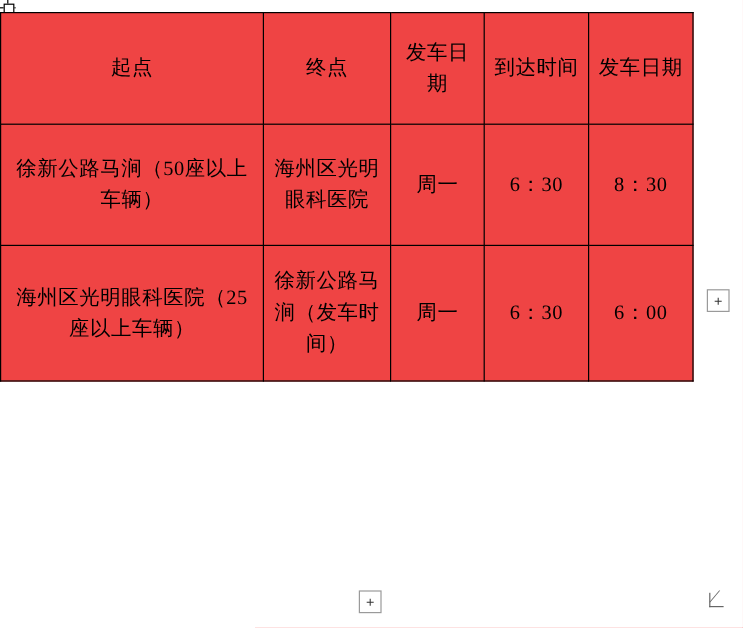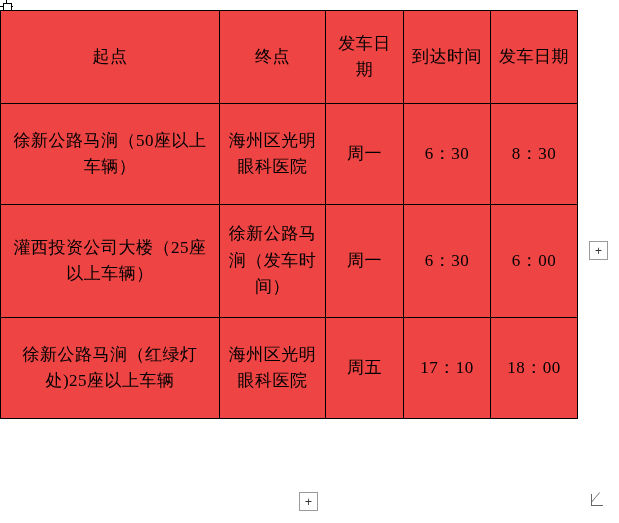--- a/index.html
+++ b/index.html
@@ -169,35 +169,28 @@
 
       <tr class="r-body">
         <td>徐新公路马涧（50座以上车辆）</td>
         <td>海州区光明眼科医院</td>
         <td>周一</td>
         <td>6：30</td>
         <td>8：30</td>
       </tr>
 
       <tr class="r-body2">
-        <td>灌西投资公司大楼（25座以上车辆）</td>
+        <td>海州区光明眼科医院（25座以上车辆）</td>
         <td>徐新公路马涧（发车时间）</td>
         <td>周一</td>
         <td>6：30</td>
         <td>6：00</td>
       </tr>
 
 
-      <tr class="r-body">
-        <td>徐新公路马涧（红绿灯处)25座以上车辆</td>
-        <td>海州区光明眼科医院</td>
-        <td>周五</td>
-        <td>17：10</td>
-        <td>18：00</td>
-      </tr>
     </tbody>
   </table>
 
   <div class="handle" id="handle-right">+</div>
   <div class="handle" id="handle-bottom">+</div>
   <div class="handle" id="handle-corner">
     <span class="arrow"></span>
   </div>
 
 </div>

